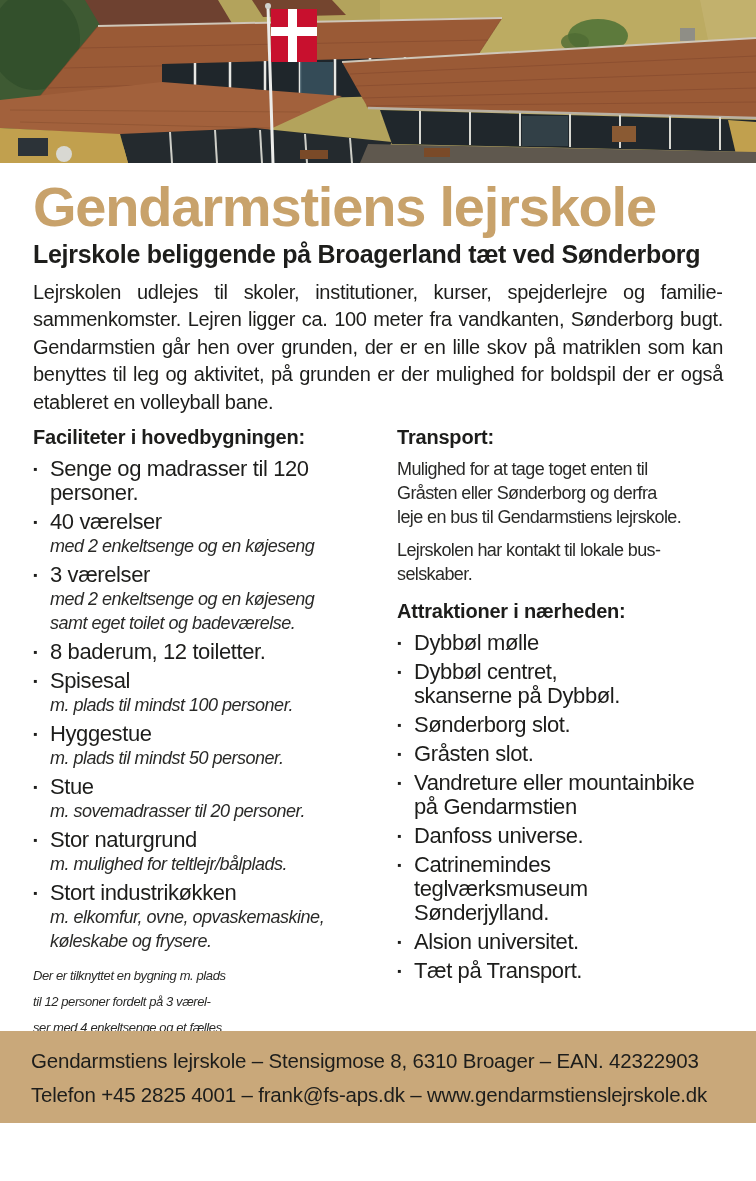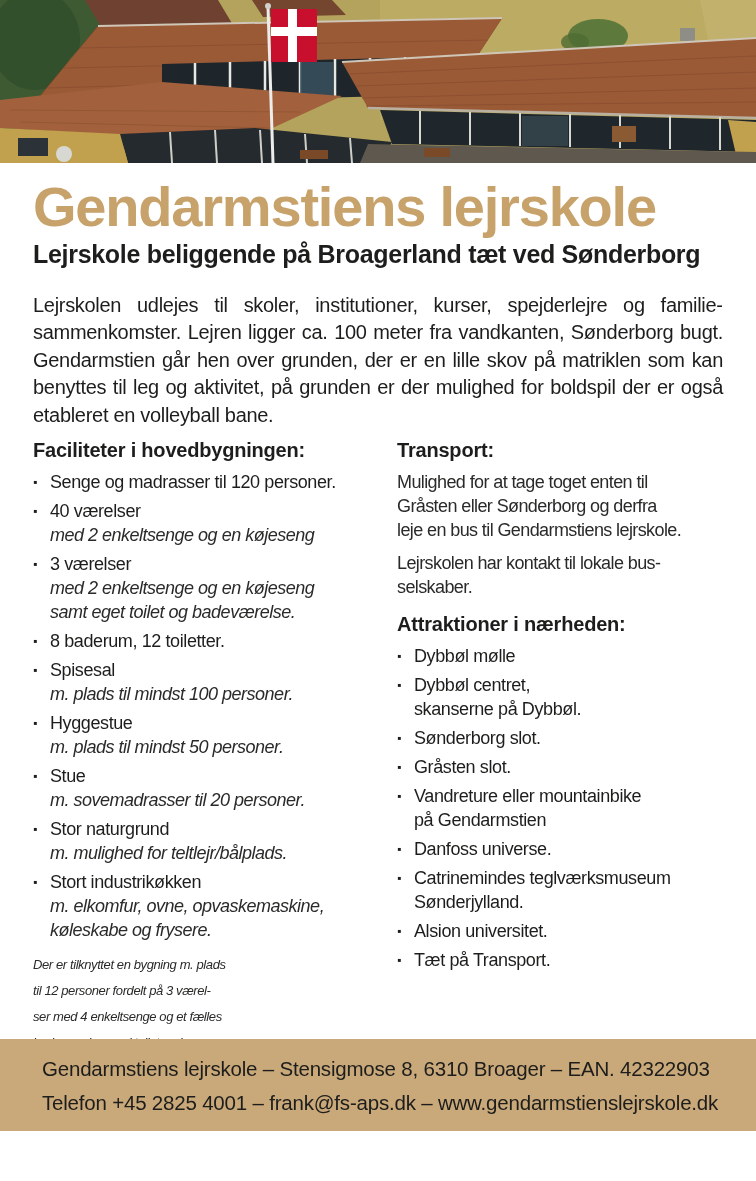--- a/index.html
+++ b/index.html
@@ -19,21 +19,21 @@
   
   .content{padding:0 33px;}
   h1.title{
     margin:15px 0 2px;
     font-size:56px;line-height:1.05;font-weight:700;
     letter-spacing:-1.2px;
     color:var(--accent,#c8a26b);
     white-space:nowrap;
   }
   h2.subtitle{
-    margin:0 0 23px;
+    margin:0 0 10px;
     font-size:25px;line-height:30px;font-weight:700;
     letter-spacing:-0.3px;color:#1d1d1b;
     white-space:nowrap;
   }
   p.intro{
     margin:0;
     font-size:20px;line-height:27.5px;
     letter-spacing:-0.3px;
     text-align:justify;
     hyphens:manual;
@@ -52,21 +52,21 @@
 
   ul.bullet-list{list-style:none;margin:0;padding:0;}
   ul.bullet-list li{display:flex;margin:0 0 5px;}
   .bullet{
     flex:none;width:17px;
     font-size:12px;line-height:24px;
     color:#1d1d1b;
   }
   .li-text{flex:1;}
   .item-label{
-    font-size:18px;line-height:24px;
+    font-size:22px;line-height:24px;
     letter-spacing:-0.4px;
     white-space:pre-line;
   }
   .item-detail{
     font-size:18px;line-height:24px;
     font-style:italic;
     letter-spacing:-0.5px;
     color:#2a2a28;
     white-space:pre-line;
   }
@@ -84,25 +84,25 @@
     margin:0 0 9px;
     font-size:18px;line-height:24px;
     letter-spacing:-0.6px;
     color:#2a2a28;
     white-space:pre-line;
   }
   p.tpara.last{margin-bottom:11px;}
 
   
   footer.contact-bar{
-    position:absolute;left:0;bottom:0;
+    position:absolute;left:0;bottom:8px;
     width:756px;height:92px;
     background:var(--footer-bg,#c9a87a);
     box-sizing:border-box;
-    padding:13px 42px 0;
+    padding:13px 31px 0;
   }
   .footer-line{
     font-size:20.5px;line-height:34px;
     letter-spacing:-0.2px;
     color:#1d1d1b;
     white-space:nowrap;
   }
 </style>
 </head>
 <body>

